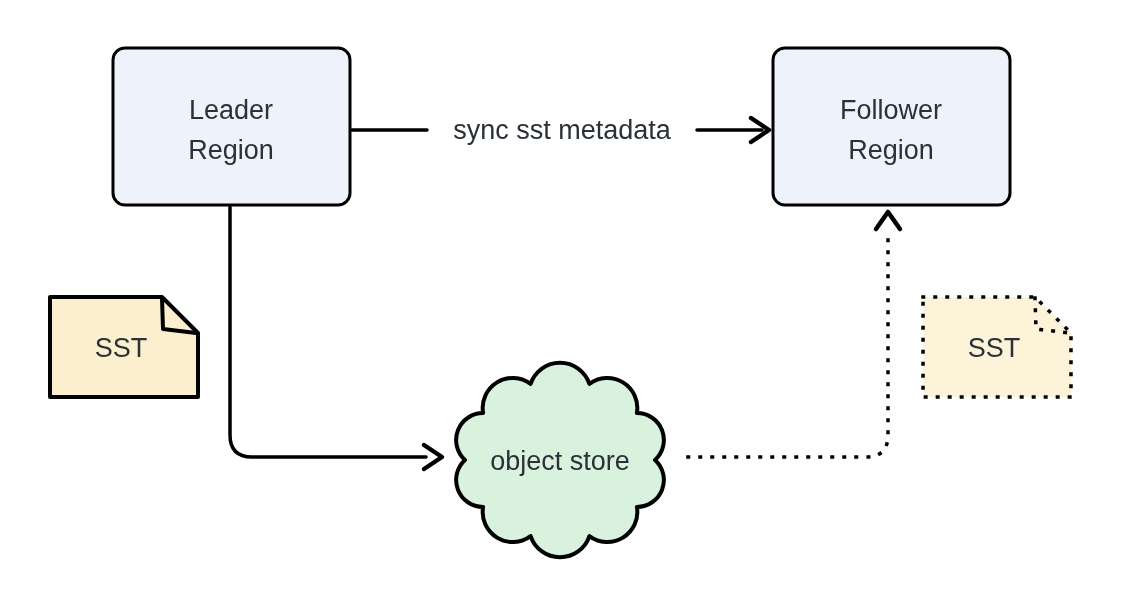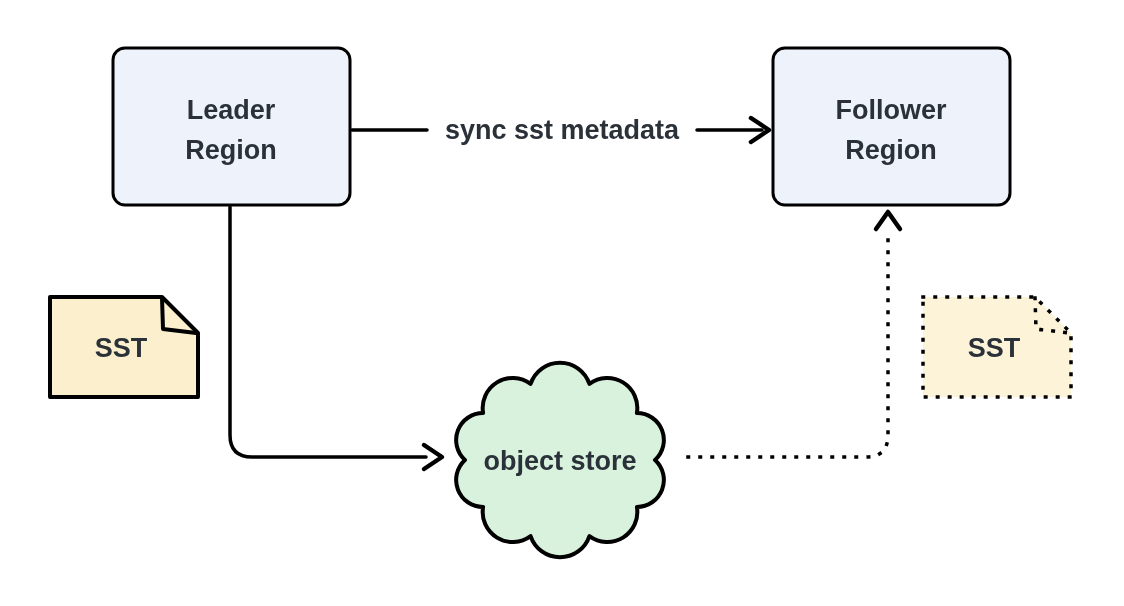--- a/index.html
+++ b/index.html
@@ -5,21 +5,20 @@
   html, body {
     margin: 0;
     padding: 0;
     background: #ffffff;
   }
   .stage {
     width: 1124px;
     height: 606px;
     position: relative;
     overflow: hidden;
-    font-weight: bold;
   }
   svg text {
     font-family: "Liberation Sans", "DejaVu Sans", sans-serif;
     font-size: 27px;
   }
   .node-label { font-size: 27px; }
   .edge-label { font-size: 27px; }
 </style>
 </head>
 <body>

